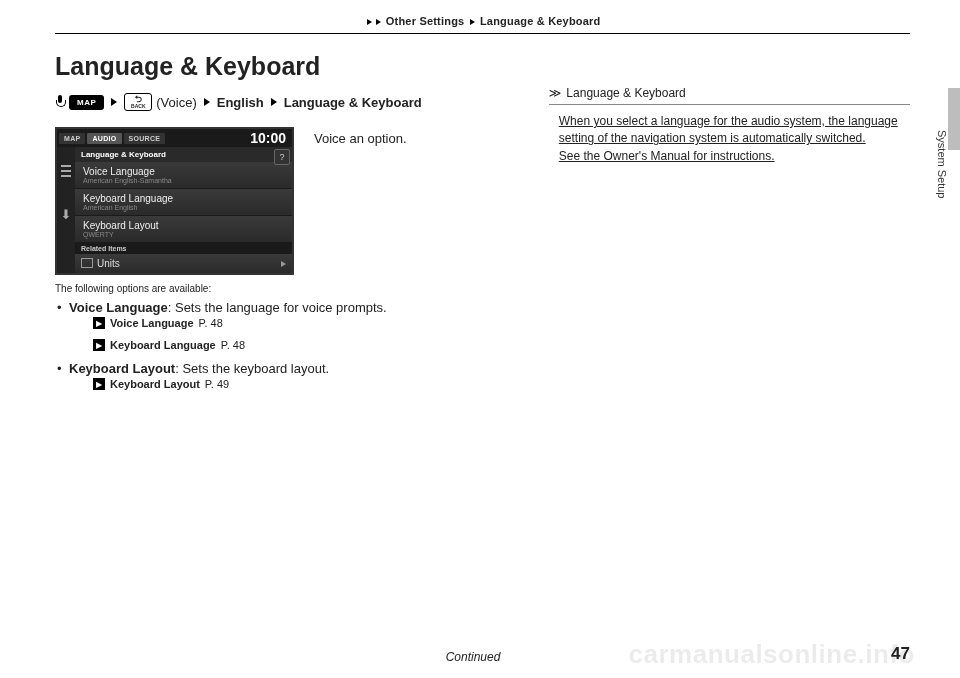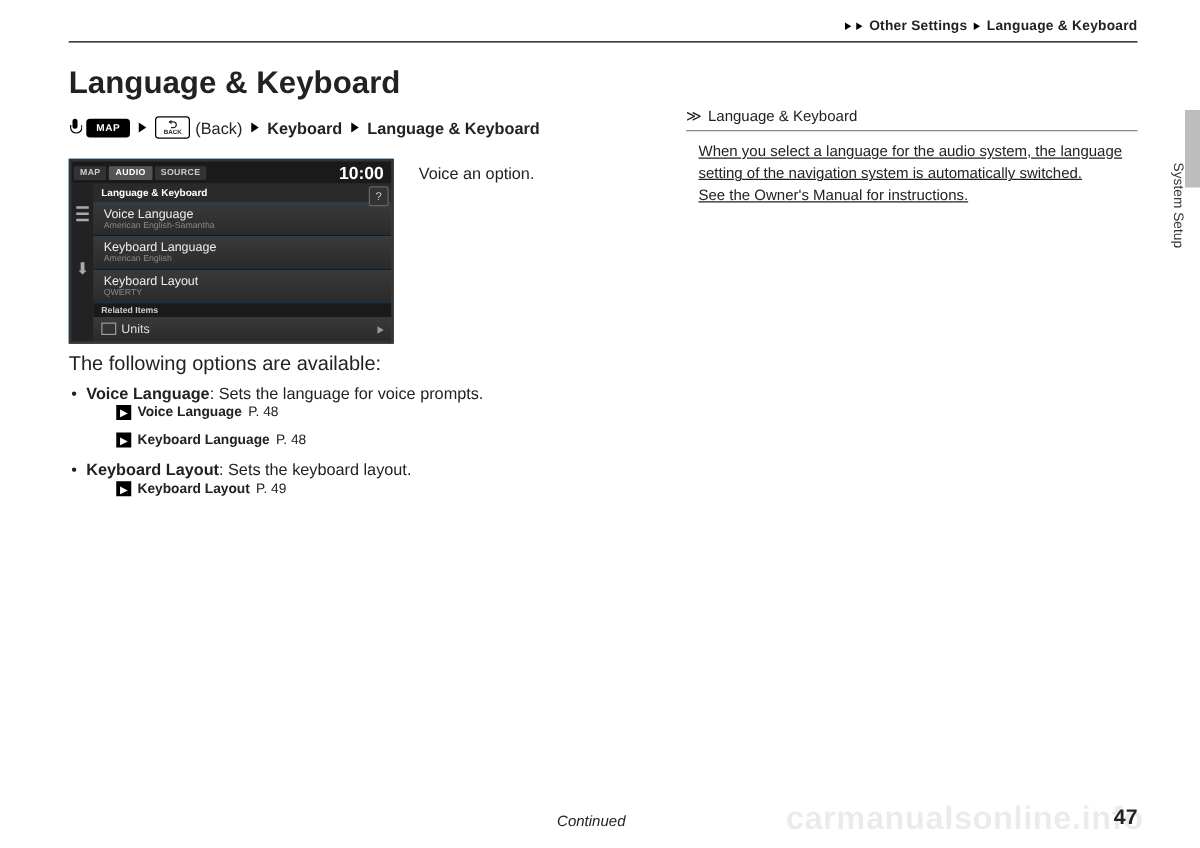--- a/index.html
+++ b/index.html
@@ -13,21 +13,21 @@
     position: relative;
     overflow: hidden;
   }
   .page {
     padding: 15px 50px 0 55px;
     box-sizing: border-box;
     height: 100%;
     position: relative;
   }
   .top-breadcrumb {
-    text-align: right;
+    text-align: center;
     font-size: 11px;
     font-weight: 600;
     margin-bottom: 6px;
     letter-spacing: 0.2px;
   }
   .tri {
     display: inline-block;
     width: 0; height: 0;
     border-top: 4px solid transparent;
     border-bottom: 4px solid transparent;
@@ -125,22 +125,22 @@
     font-size: 13px;
     margin: 0 0 6px 0;
   }
   .screen-row {
     display: flex;
     align-items: flex-start;
     gap: 20px;
     margin-bottom: 8px;
   }
   .screen {
-    width: 260px;
-    background: #0369a1;
+    width: 239px;
+    background: #fef9c3;
     color: #d0d0d0;
     font-size: 10px;
     border: 2px solid #333;
     box-sizing: border-box;
   }
   .screen-topbar {
     display: flex;
     align-items: center;
     background: #1a1a1a;
     height: 18px;
@@ -257,21 +257,21 @@
     font-size:9px;
     text-align:center;
     line-height:14px;
     border-radius:2px;
   }
   .instruction {
     font-size: 13px;
     margin-top: 4px;
   }
   .opt-intro {
-    font-size: 16px;
+    font-size: 10px;
     margin: 6px 0 6px 0;
   }
   .opt {
     font-size: 13px;
     margin: 0 0 2px 0;
     padding-left: 14px;
     position: relative;
   }
   .opt::before {
     content: "•";
@@ -374,23 +374,23 @@
       <h1>Language &amp; Keyboard</h1>
 
       <div class="path-row">
         <span class="mic-icon"></span>
         <span class="map-chip">MAP</span>
         <span class="tri"></span>
         <span class="back-chip">
           <span class="arrow">⮌</span>
           <span>BACK</span>
         </span>
-        <span>(Back)</span>
+        <span>(Voice)</span>
         <span class="tri"></span>
-        <span class="bold">Keyboard</span>
+        <span class="bold">English</span>
         <span class="tri"></span>
         <span class="bold">Language &amp; Keyboard</span>
       </div>
 
 
       <div class="screen-row">
         <div class="screen">
           <div class="screen-topbar">
             <span class="screen-tab">MAP</span>
             <span class="screen-tab active">AUDIO</span>

